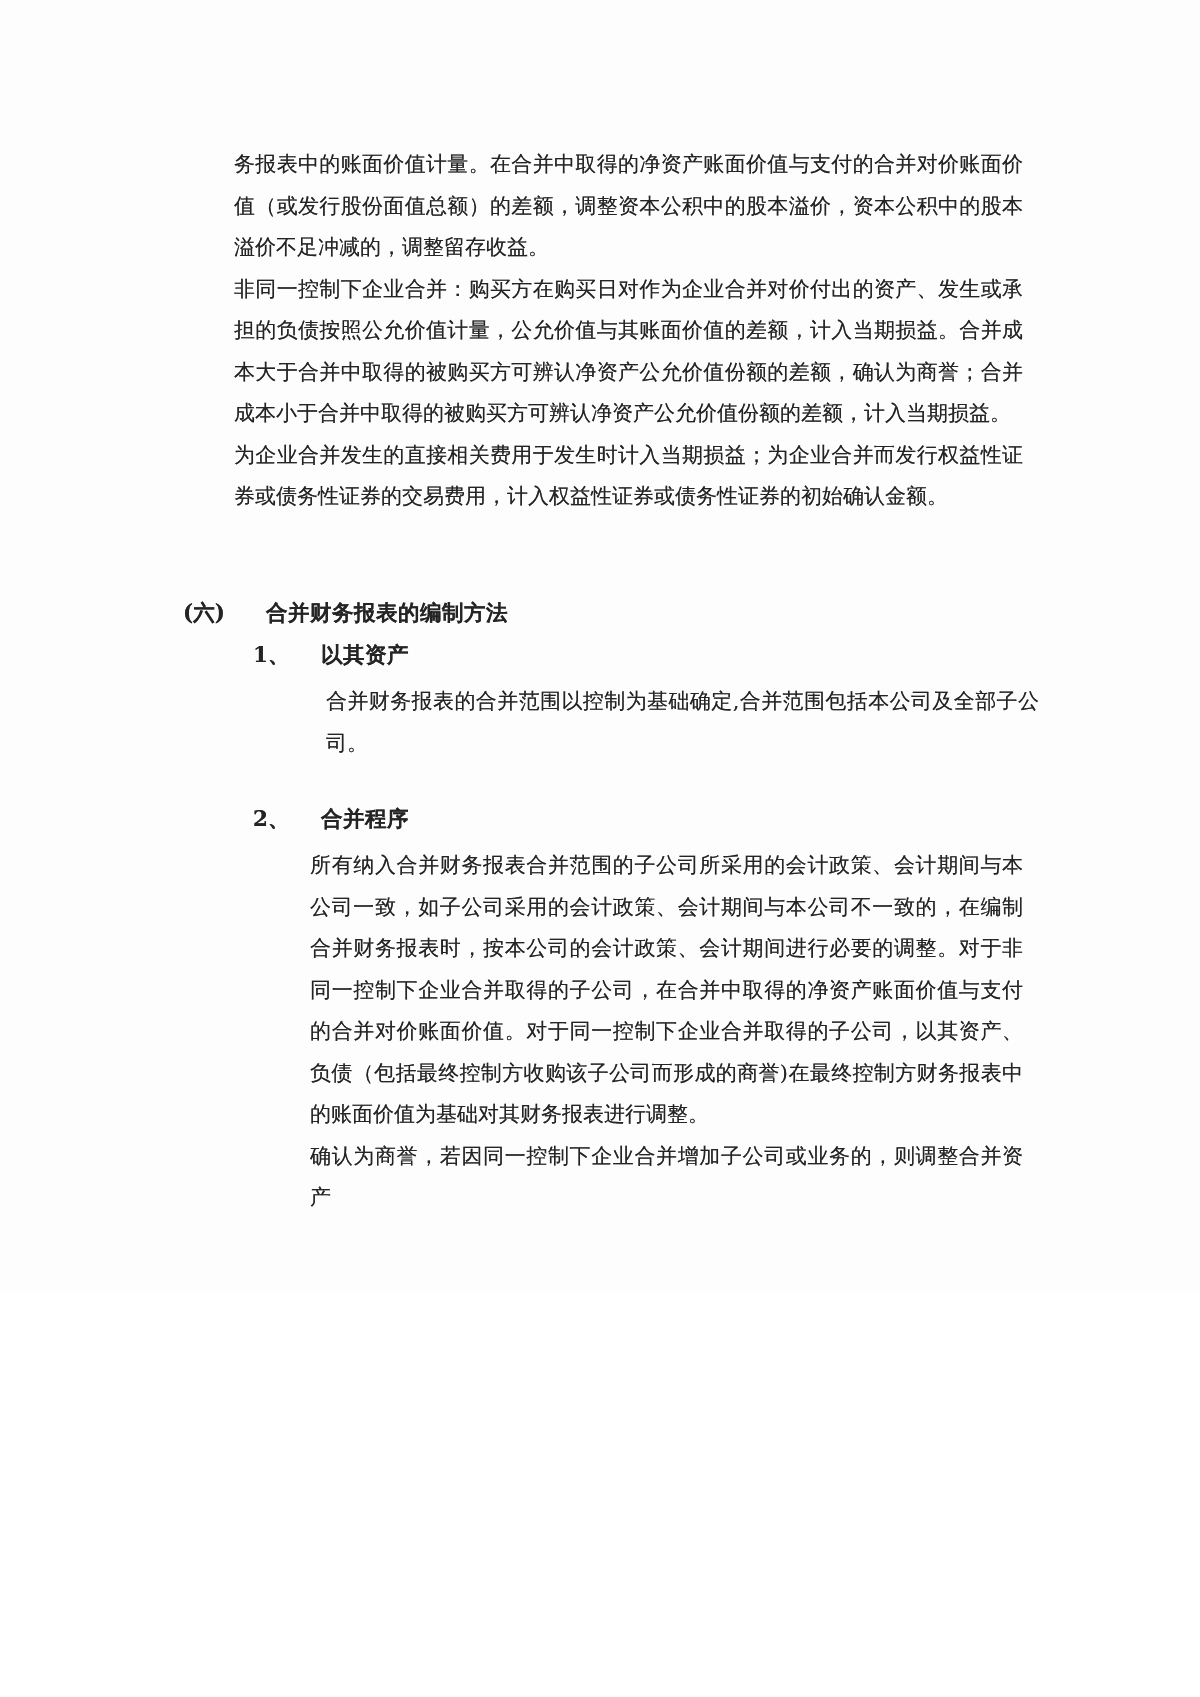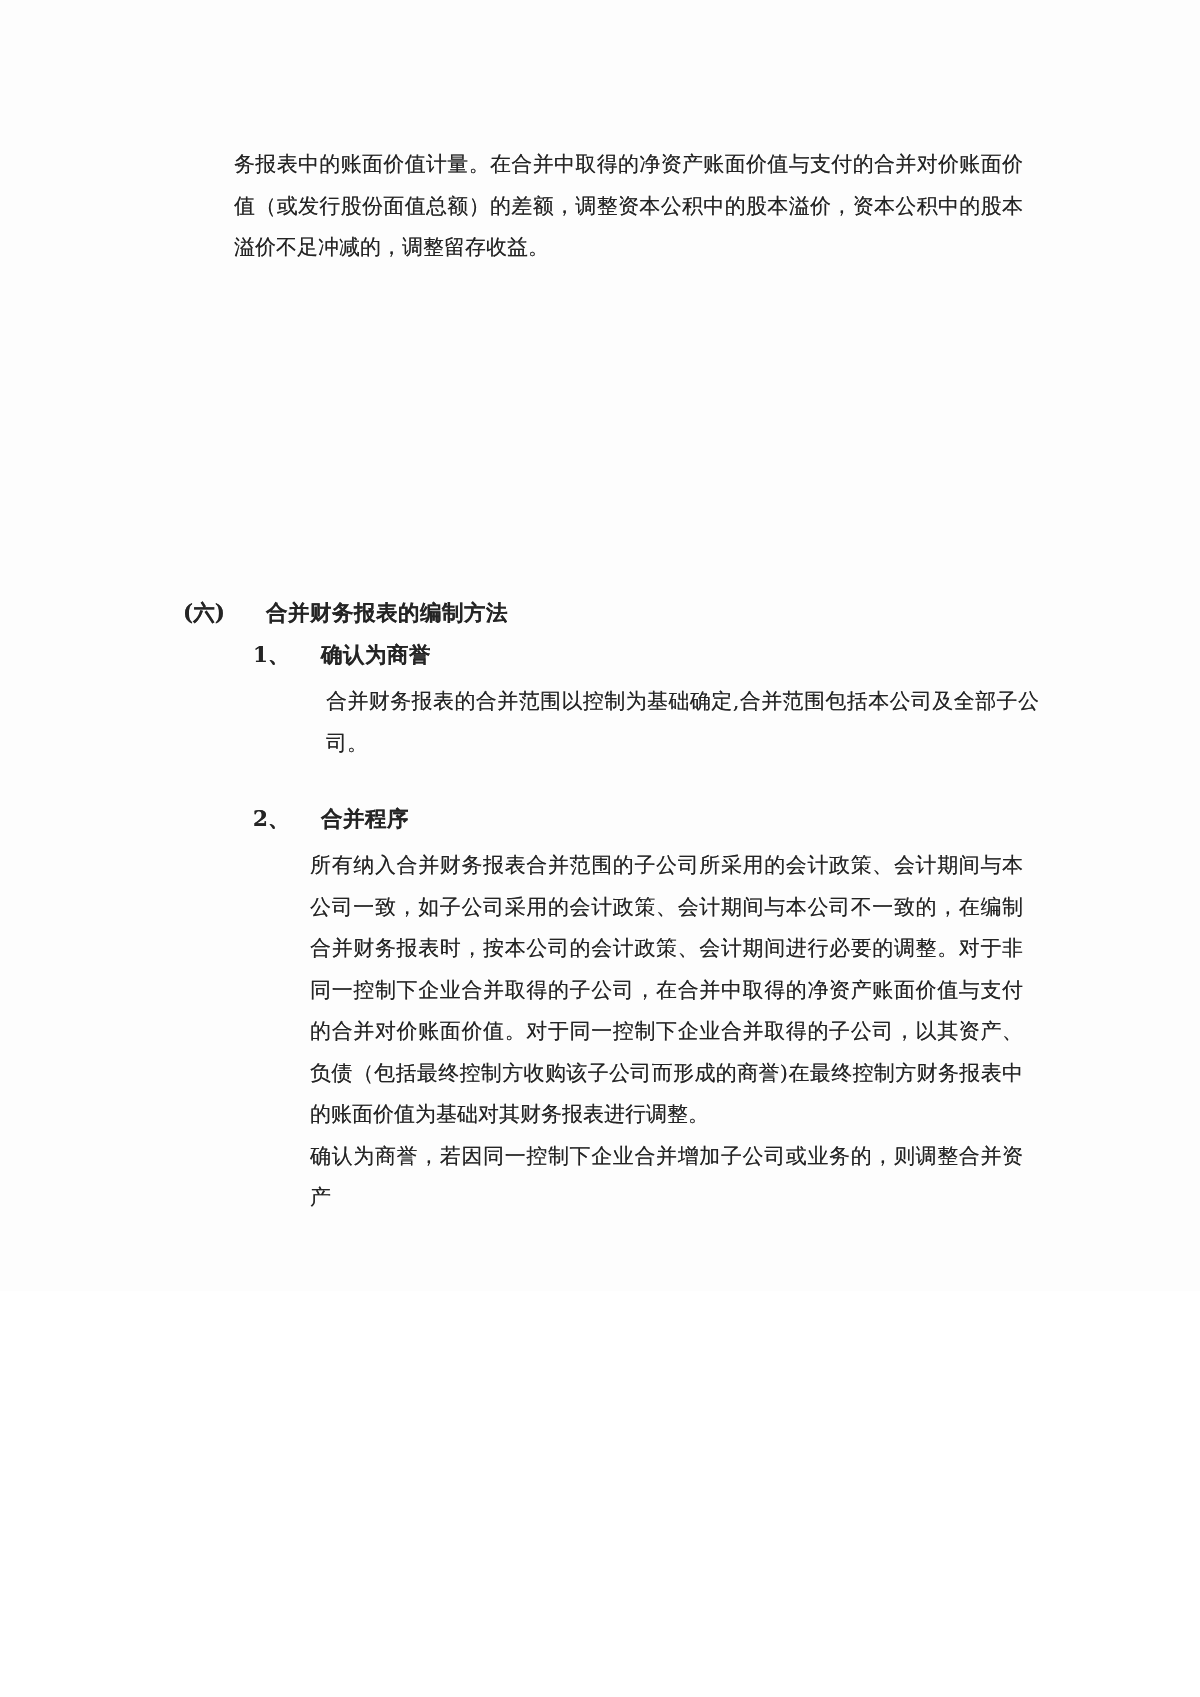--- a/index.html
+++ b/index.html
@@ -77,30 +77,32 @@
     padding-left: 39px;
   }
 </style>
 </head>
 <body>
 
 <div class="page">
 
   <div class="intro-block body-text">
       <p>务报表中的账面价值计量。在合并中取得的净资产账面价值与支付的合并对价账面价值（或发行股份面值总额）的差额，调整资本公积中的股本溢价，资本公积中的股本溢价不足冲减的，调整留存收益。</p>
+      <p>非同一控制下企业合并：购买方在购买日对作为企业合并对价付出的资产、发生或承担的负债按照公允价值计量，公允价值与其账面价值的差额，计入当期损益。合并成本大于合并中取得的被购买方可辨认净资产公允价值份额的差额，确认为商誉；合并成本小于合并中取得的被购买方可辨认净资产公允价值份额的差额，计入当期损益。</p>
+      <p>为企业合并发生的直接相关费用于发生时计入当期损益；为企业合并而发行权益性证券或债务性证券的交易费用，计入权益性证券或债务性证券的初始确认金额。</p>
     </div>
 
   <div class="section-heading">
     <span class="section-num">(六)</span>
     <span class="heading-cn">合并财务报表的编制方法</span>
   </div>
 
   <div class="sub-heading sub1-heading">
     <span class="sub-num">1、</span>
-    <span class="heading-cn">确认为商誉</span>
+    <span class="heading-cn">以其资产</span>
   </div>
 
   <div class="sub1-body body-text">
       <p>合并财务报表的合并范围以控制为基础确定,合并范围包括本公司及全部子公司。</p>
     </div>
 
   <div class="sub-heading sub2-heading">
     <span class="sub-num">2、</span>
     <span class="heading-cn">合并程序</span>
   </div>

